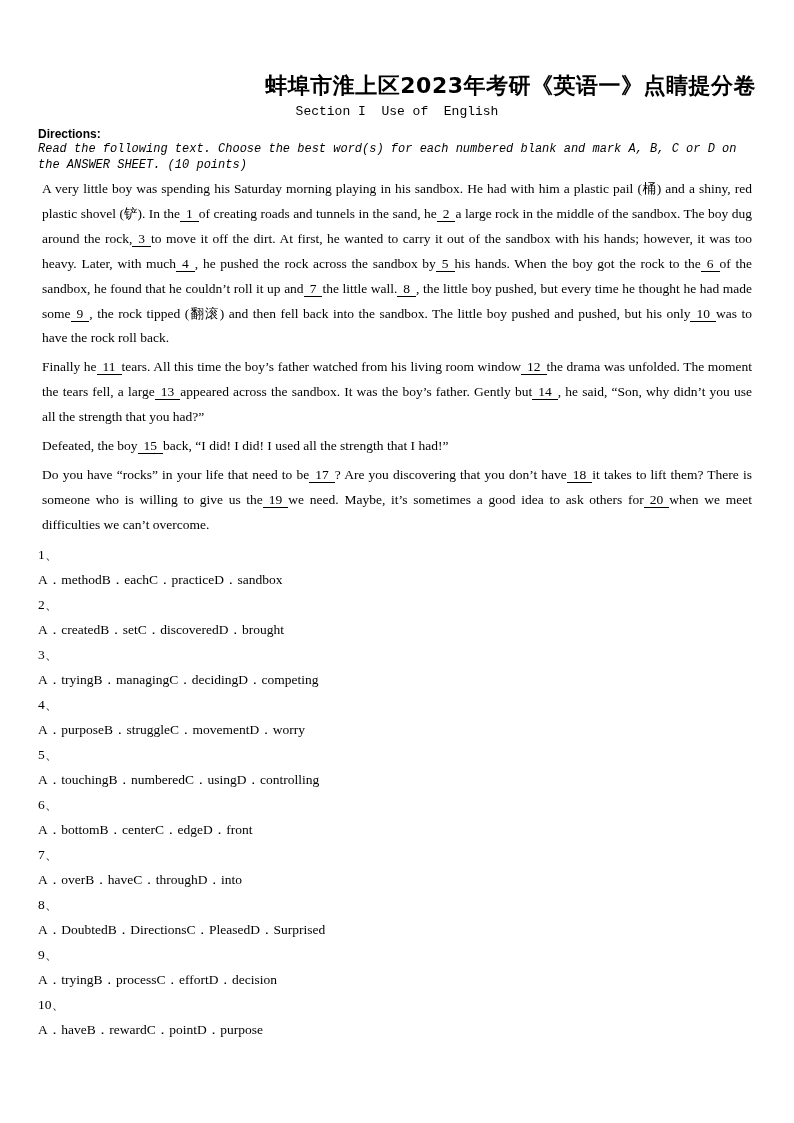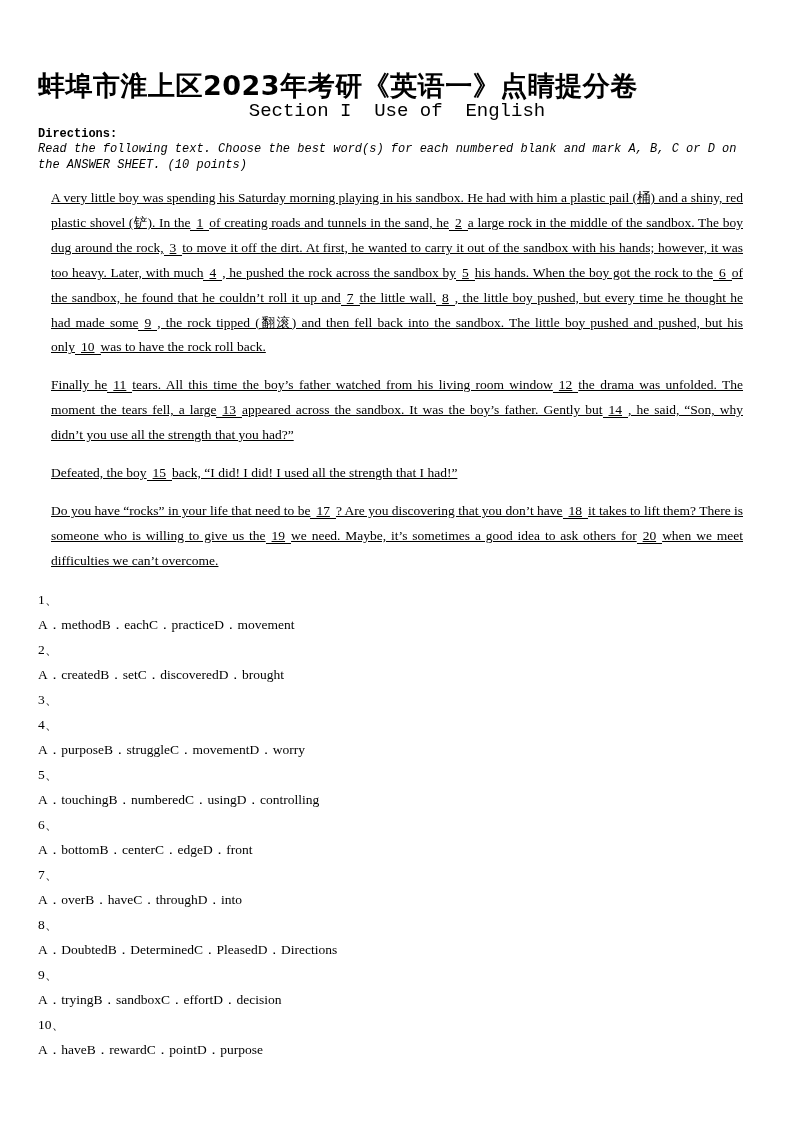--- a/index.html
+++ b/index.html
@@ -7,55 +7,55 @@
     width: 794px;
     height: 1123px;
     background: #ffffff;
     color: #000000;
     box-sizing: border-box;
     padding: 72px 38px 0 38px;
     font-family: "Liberation Serif", serif;
     overflow: hidden;
   }
   .title {
-    text-align: left;
+    text-align: right;
     font-family: "DejaVu Sans", sans-serif;
     font-weight: bold;
-    font-size: 27px;
+    font-size: 22px;
     line-height: 27px;
     letter-spacing: 0.5px;
   }
   .section-heading {
     text-align: center;
     font-family: "Liberation Mono", monospace;
-    font-size: 19px;
+    font-size: 13px;
     line-height: 17px;
     margin-top: 4px;
     white-space: pre;
   }
   .directions-label {
-    font-family: Liberation Mono, monospace;
+    font-family: Liberation Sans, sans-serif;
     font-weight: bold;
     font-size: 12px;
     line-height: 15px;
     margin-top: 7px;
   }
   .directions-text {
     font-family: "Liberation Mono", monospace;
     font-size: 12px;
     line-height: 15.5px;
     font-style: italic;
   }
   .passage {
     font-size: 13.5px;
     line-height: 24.9px;
     text-align: justify;
     margin-top: 3px;
   }
-  .para { margin: 13px; text-decoration: underline; }
+  .para { margin: 4px; }
   .blank {
     border-bottom: 1px solid #000;
     padding: 0 6px;
   }
   .questions {
     font-size: 13.5px;
     line-height: 25px;
     margin-top: 2px;
   }
   .q-num { }
@@ -75,31 +75,32 @@
 
 <div class="passage">
     <div class="para">A very little boy was spending his Saturday morning playing in his sandbox. He had with him a plastic pail (桶) and a shiny, red plastic shovel (铲). In the<span class="blank">1</span>of creating roads and tunnels in the sand, he<span class="blank">2</span>a large rock in the middle of the sandbox. The boy dug around the rock,<span class="blank">3</span>to move it off the dirt. At first, he wanted to carry it out of the sandbox with his hands; however, it was too heavy. Later, with much<span class="blank">4</span>, he pushed the rock across the sandbox by<span class="blank">5</span>his hands. When the boy got the rock to the<span class="blank">6</span>of the sandbox, he found that he couldn’t roll it up and<span class="blank">7</span>the little wall.<span class="blank">8</span>, the little boy pushed, but every time he thought he had made some<span class="blank">9</span>, the rock tipped (翻滚) and then fell back into the sandbox. The little boy pushed and pushed, but his only<span class="blank">10</span>was to have the rock roll back.</div>
     <div class="para">Finally he<span class="blank">11</span>tears. All this time the boy’s father watched from his living room window<span class="blank">12</span>the drama was unfolded. The moment the tears fell, a large<span class="blank">13</span>appeared across the sandbox. It was the boy’s father. Gently but<span class="blank">14</span>, he said, “Son, why didn’t you use all the strength that you had?”</div>
     <div class="para">Defeated, the boy<span class="blank">15</span>back, “I did! I did! I used all the strength that I had!”</div>
     <div class="para">Do you have “rocks” in your life that need to be<span class="blank">17</span>? Are you discovering that you don’t have<span class="blank">18</span>it takes to lift them? There is someone who is willing to give us the<span class="blank">19</span>we need. Maybe, it’s sometimes a good idea to ask others for<span class="blank">20</span>when we meet difficulties we can’t overcome.</div>
   </div>
 
 <div class="questions">
     <div class="q-num">1、</div>
-    <div class="q-options"><span class="option">A．method</span><span class="option">B．each</span><span class="option">C．practice</span><span class="option">D．movement</span></div>
+    <div class="q-options"><span class="option">A．method</span><span class="option">B．each</span><span class="option">C．practice</span><span class="option">D．sandbox</span></div>
     <div class="q-num">2、</div>
     <div class="q-options"><span class="option">A．created</span><span class="option">B．set</span><span class="option">C．discovered</span><span class="option">D．brought</span></div>
     <div class="q-num">3、</div>
+    <div class="q-options"><span class="option">A．trying</span><span class="option">B．managing</span><span class="option">C．deciding</span><span class="option">D．competing</span></div>
     <div class="q-num">4、</div>
     <div class="q-options"><span class="option">A．purpose</span><span class="option">B．struggle</span><span class="option">C．movement</span><span class="option">D．worry</span></div>
     <div class="q-num">5、</div>
     <div class="q-options"><span class="option">A．touching</span><span class="option">B．numbered</span><span class="option">C．using</span><span class="option">D．controlling</span></div>
     <div class="q-num">6、</div>
     <div class="q-options"><span class="option">A．bottom</span><span class="option">B．center</span><span class="option">C．edge</span><span class="option">D．front</span></div>
     <div class="q-num">7、</div>
     <div class="q-options"><span class="option">A．over</span><span class="option">B．have</span><span class="option">C．through</span><span class="option">D．into</span></div>
     <div class="q-num">8、</div>
-    <div class="q-options"><span class="option">A．Doubted</span><span class="option">B．Determined</span><span class="option">C．Pleased</span><span class="option">D．Directions</span></div>
+    <div class="q-options"><span class="option">A．Doubted</span><span class="option">B．Directions</span><span class="option">C．Pleased</span><span class="option">D．Surprised</span></div>
     <div class="q-num">9、</div>
-    <div class="q-options"><span class="option">A．trying</span><span class="option">B．sandbox</span><span class="option">C．effort</span><span class="option">D．decision</span></div>
+    <div class="q-options"><span class="option">A．trying</span><span class="option">B．process</span><span class="option">C．effort</span><span class="option">D．decision</span></div>
     <div class="q-num">10、</div>
     <div class="q-options"><span class="option">A．have</span><span class="option">B．reward</span><span class="option">C．point</span><span class="option">D．purpose</span></div>
   </div>
 
 </body></html>

